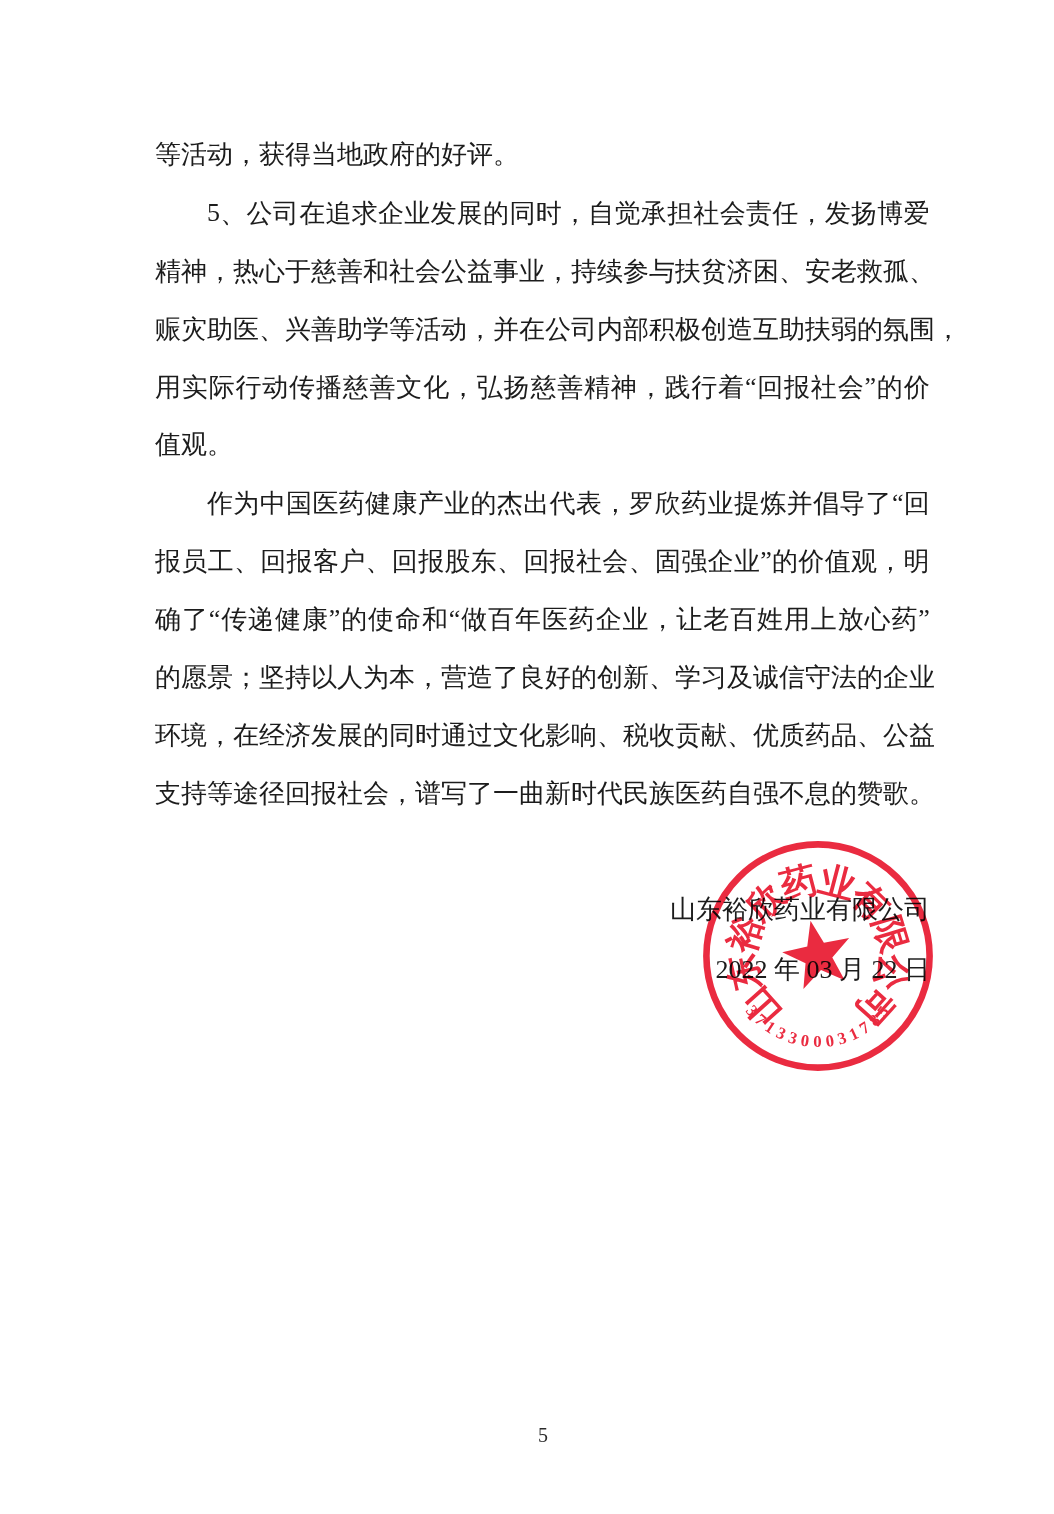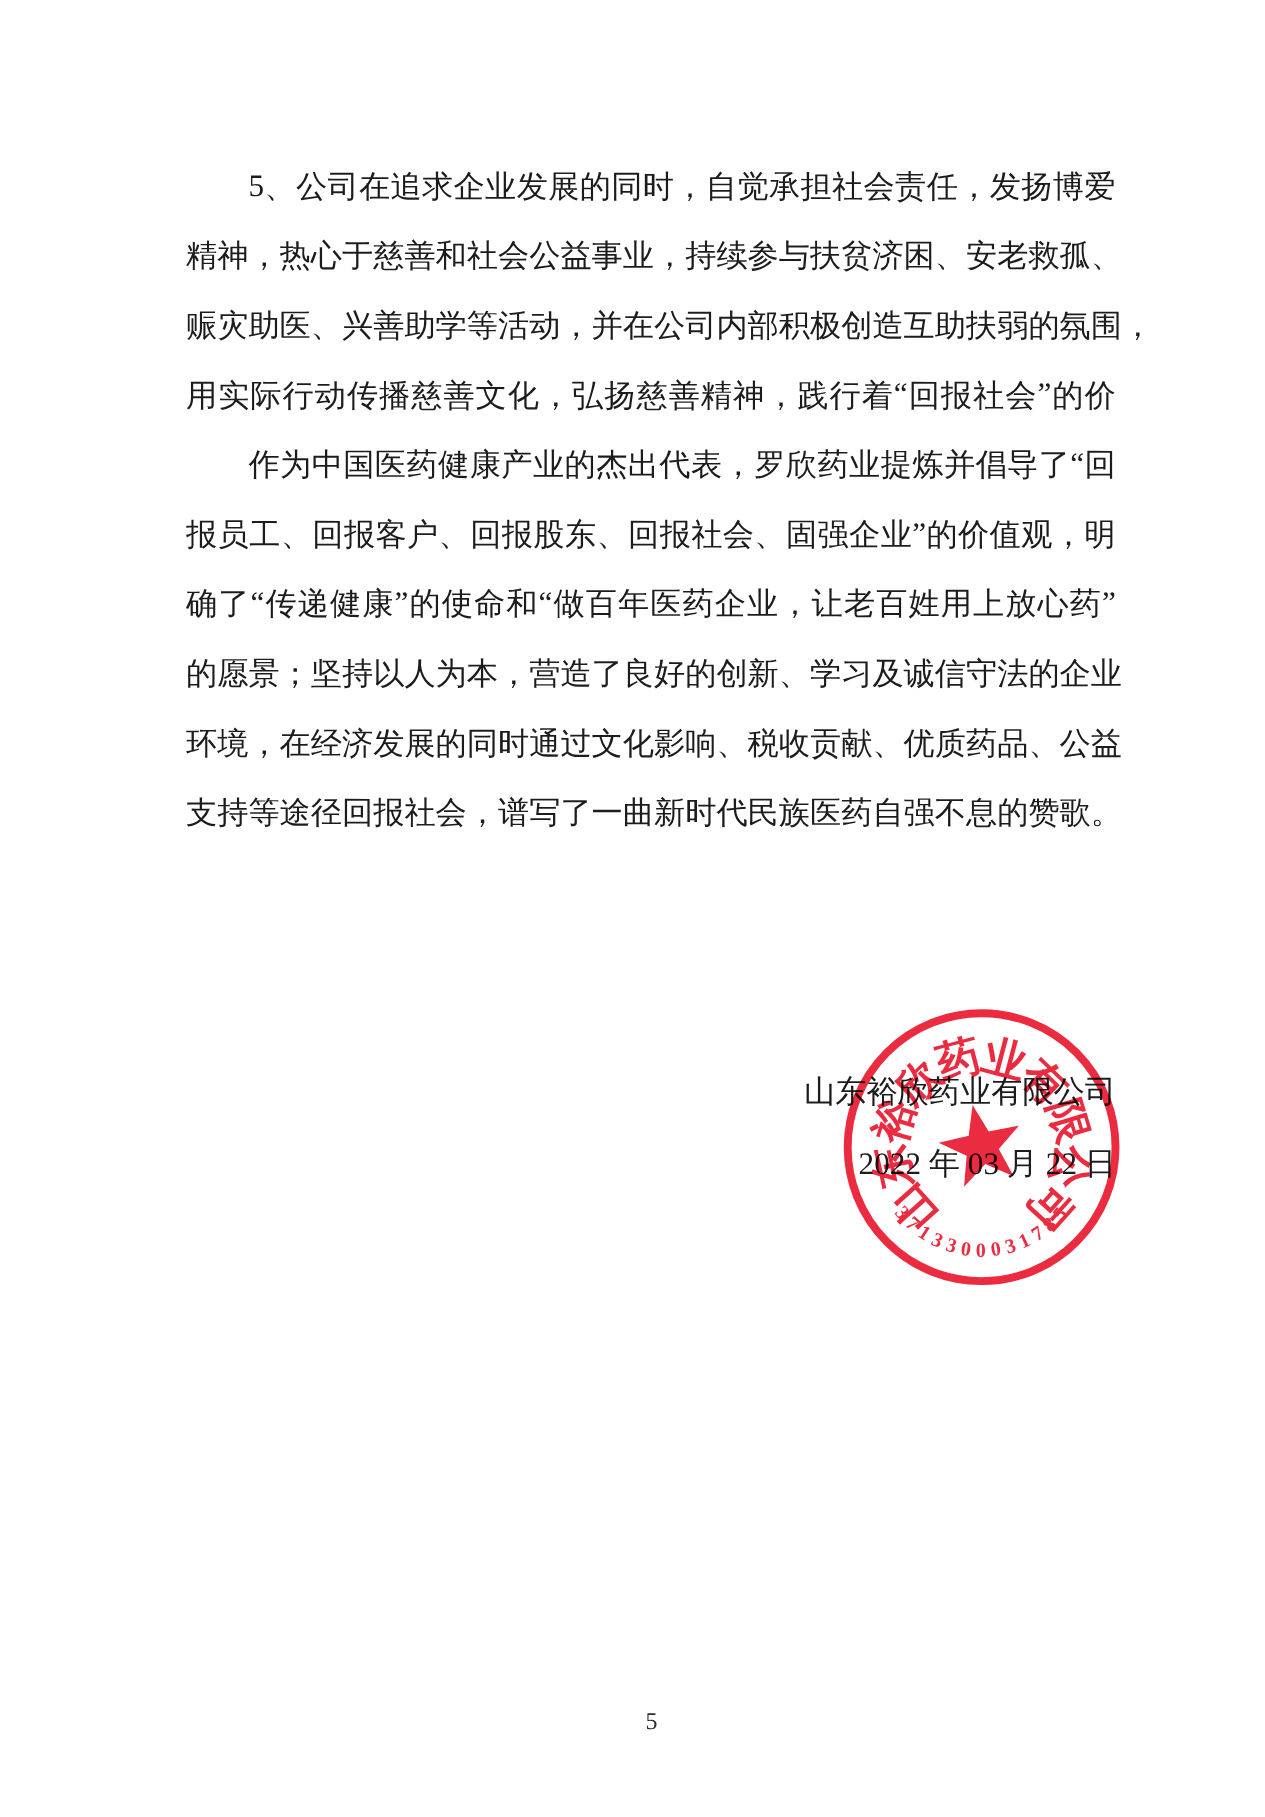--- a/index.html
+++ b/index.html
@@ -81,20 +81,21 @@
     font-size: 20px;
     color: #2a2a2a;
   }
 </style>
 </head>
 <body>
 
 <div class="page">
 
   <div class="body-text" id="body-lines">
+      <div class="text-line plain-line">等活动，获得当地政府的好评。</div>
       <div class="text-line justify-line indent">
         <span>5</span>
         <span>、</span>
         <span>公</span>
         <span>司</span>
         <span>在</span>
         <span>追</span>
         <span>求</span>
         <span>企</span>
         <span>业</span>
@@ -208,20 +209,21 @@
         <span>着</span>
         <span>“</span>
         <span>回</span>
         <span>报</span>
         <span>社</span>
         <span>会</span>
         <span>”</span>
         <span>的</span>
         <span>价</span>
       </div>
+      <div class="text-line plain-line">值观。</div>
       <div class="text-line justify-line indent">
         <span>作</span>
         <span>为</span>
         <span>中</span>
         <span>国</span>
         <span>医</span>
         <span>药</span>
         <span>健</span>
         <span>康</span>
         <span>产</span>

